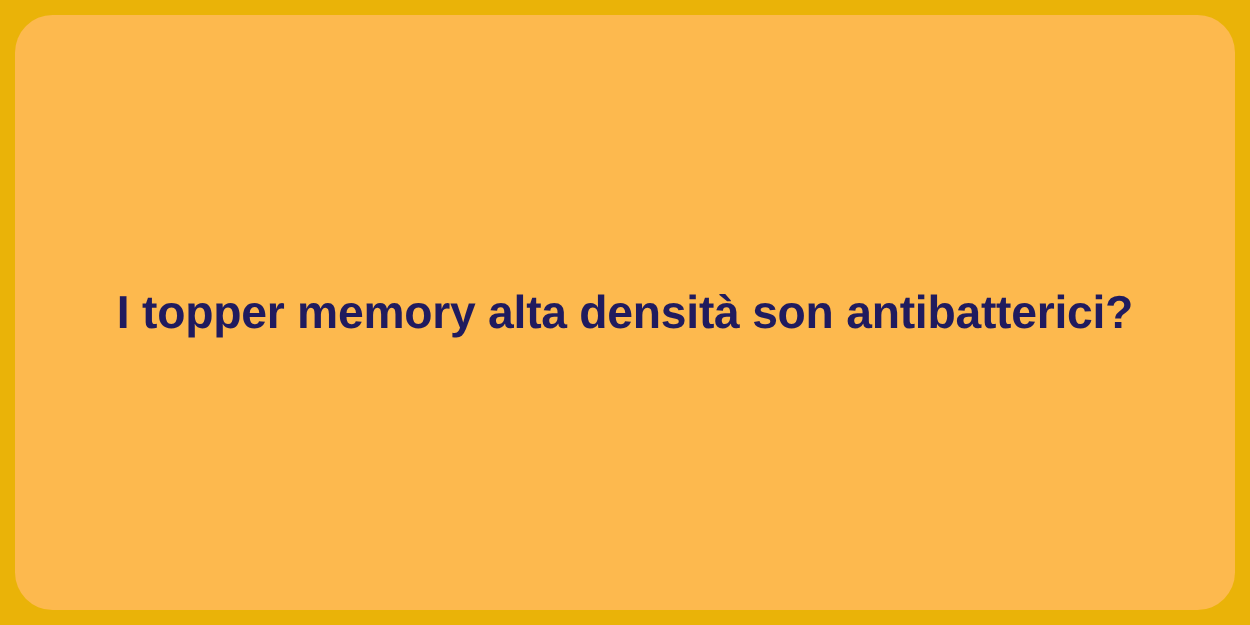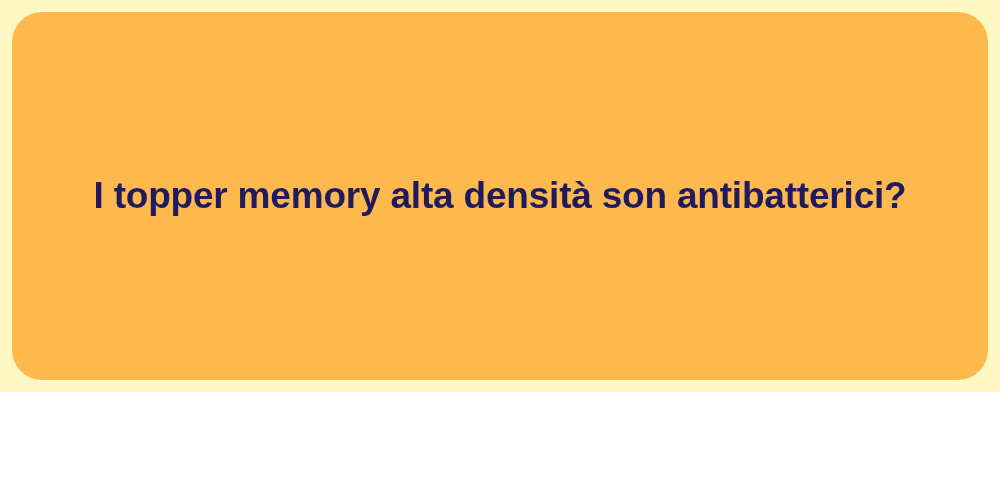--- a/index.html
+++ b/index.html
@@ -12,22 +12,22 @@
     width: 1000px;
     height: 500px;
     overflow: hidden;
     font-family: "Liberation Sans", sans-serif;
   }
 
   .banner-frame {
     position: relative;
     box-sizing: border-box;
     width: 1000px;
-    height: 392px;
-    background: #fef9c3;          
+    height: 500px;
+    background: #eab308;          
     padding: 12px;                 
     display: flex;
   }
 
   .banner-panel {
     box-sizing: border-box;
     flex: 1 1 auto;
     background: #fdb94e;           
     border-radius: 30px;
     display: flex;

